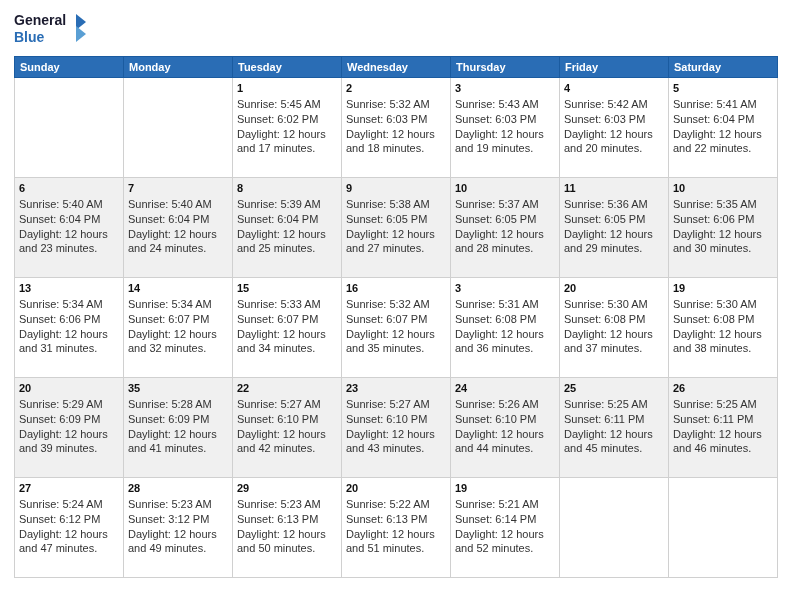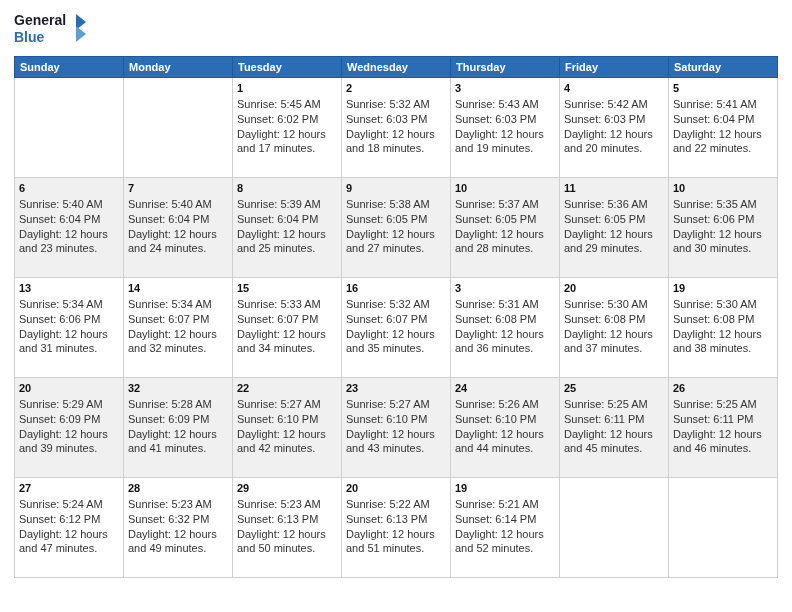--- a/index.html
+++ b/index.html
@@ -256,21 +256,21 @@
         </tr>
         <tr>
           <td class="shaded">
             <div class="day-number">20</div>
             <div class="day-info">Sunrise: 5:29 AM
 Sunset: 6:09 PM
 Daylight: 12 hours
 and 39 minutes.</div>
           </td>
           <td class="shaded">
-            <div class="day-number">32</div>
+            <div class="day-number">35</div>
             <div class="day-info">Sunrise: 5:28 AM
 Sunset: 6:09 PM
 Daylight: 12 hours
 and 41 minutes.</div>
           </td>
           <td class="shaded">
             <div class="day-number">22</div>
             <div class="day-info">Sunrise: 5:27 AM
 Sunset: 6:10 PM
 Daylight: 12 hours
@@ -309,21 +309,21 @@
           <td>
             <div class="day-number">27</div>
             <div class="day-info">Sunrise: 5:24 AM
 Sunset: 6:12 PM
 Daylight: 12 hours
 and 47 minutes.</div>
           </td>
           <td>
             <div class="day-number">28</div>
             <div class="day-info">Sunrise: 5:23 AM
-Sunset: 6:32 PM
+Sunset: 3:12 PM
 Daylight: 12 hours
 and 49 minutes.</div>
           </td>
           <td>
             <div class="day-number">29</div>
             <div class="day-info">Sunrise: 5:23 AM
 Sunset: 6:13 PM
 Daylight: 12 hours
 and 50 minutes.</div>
           </td>

